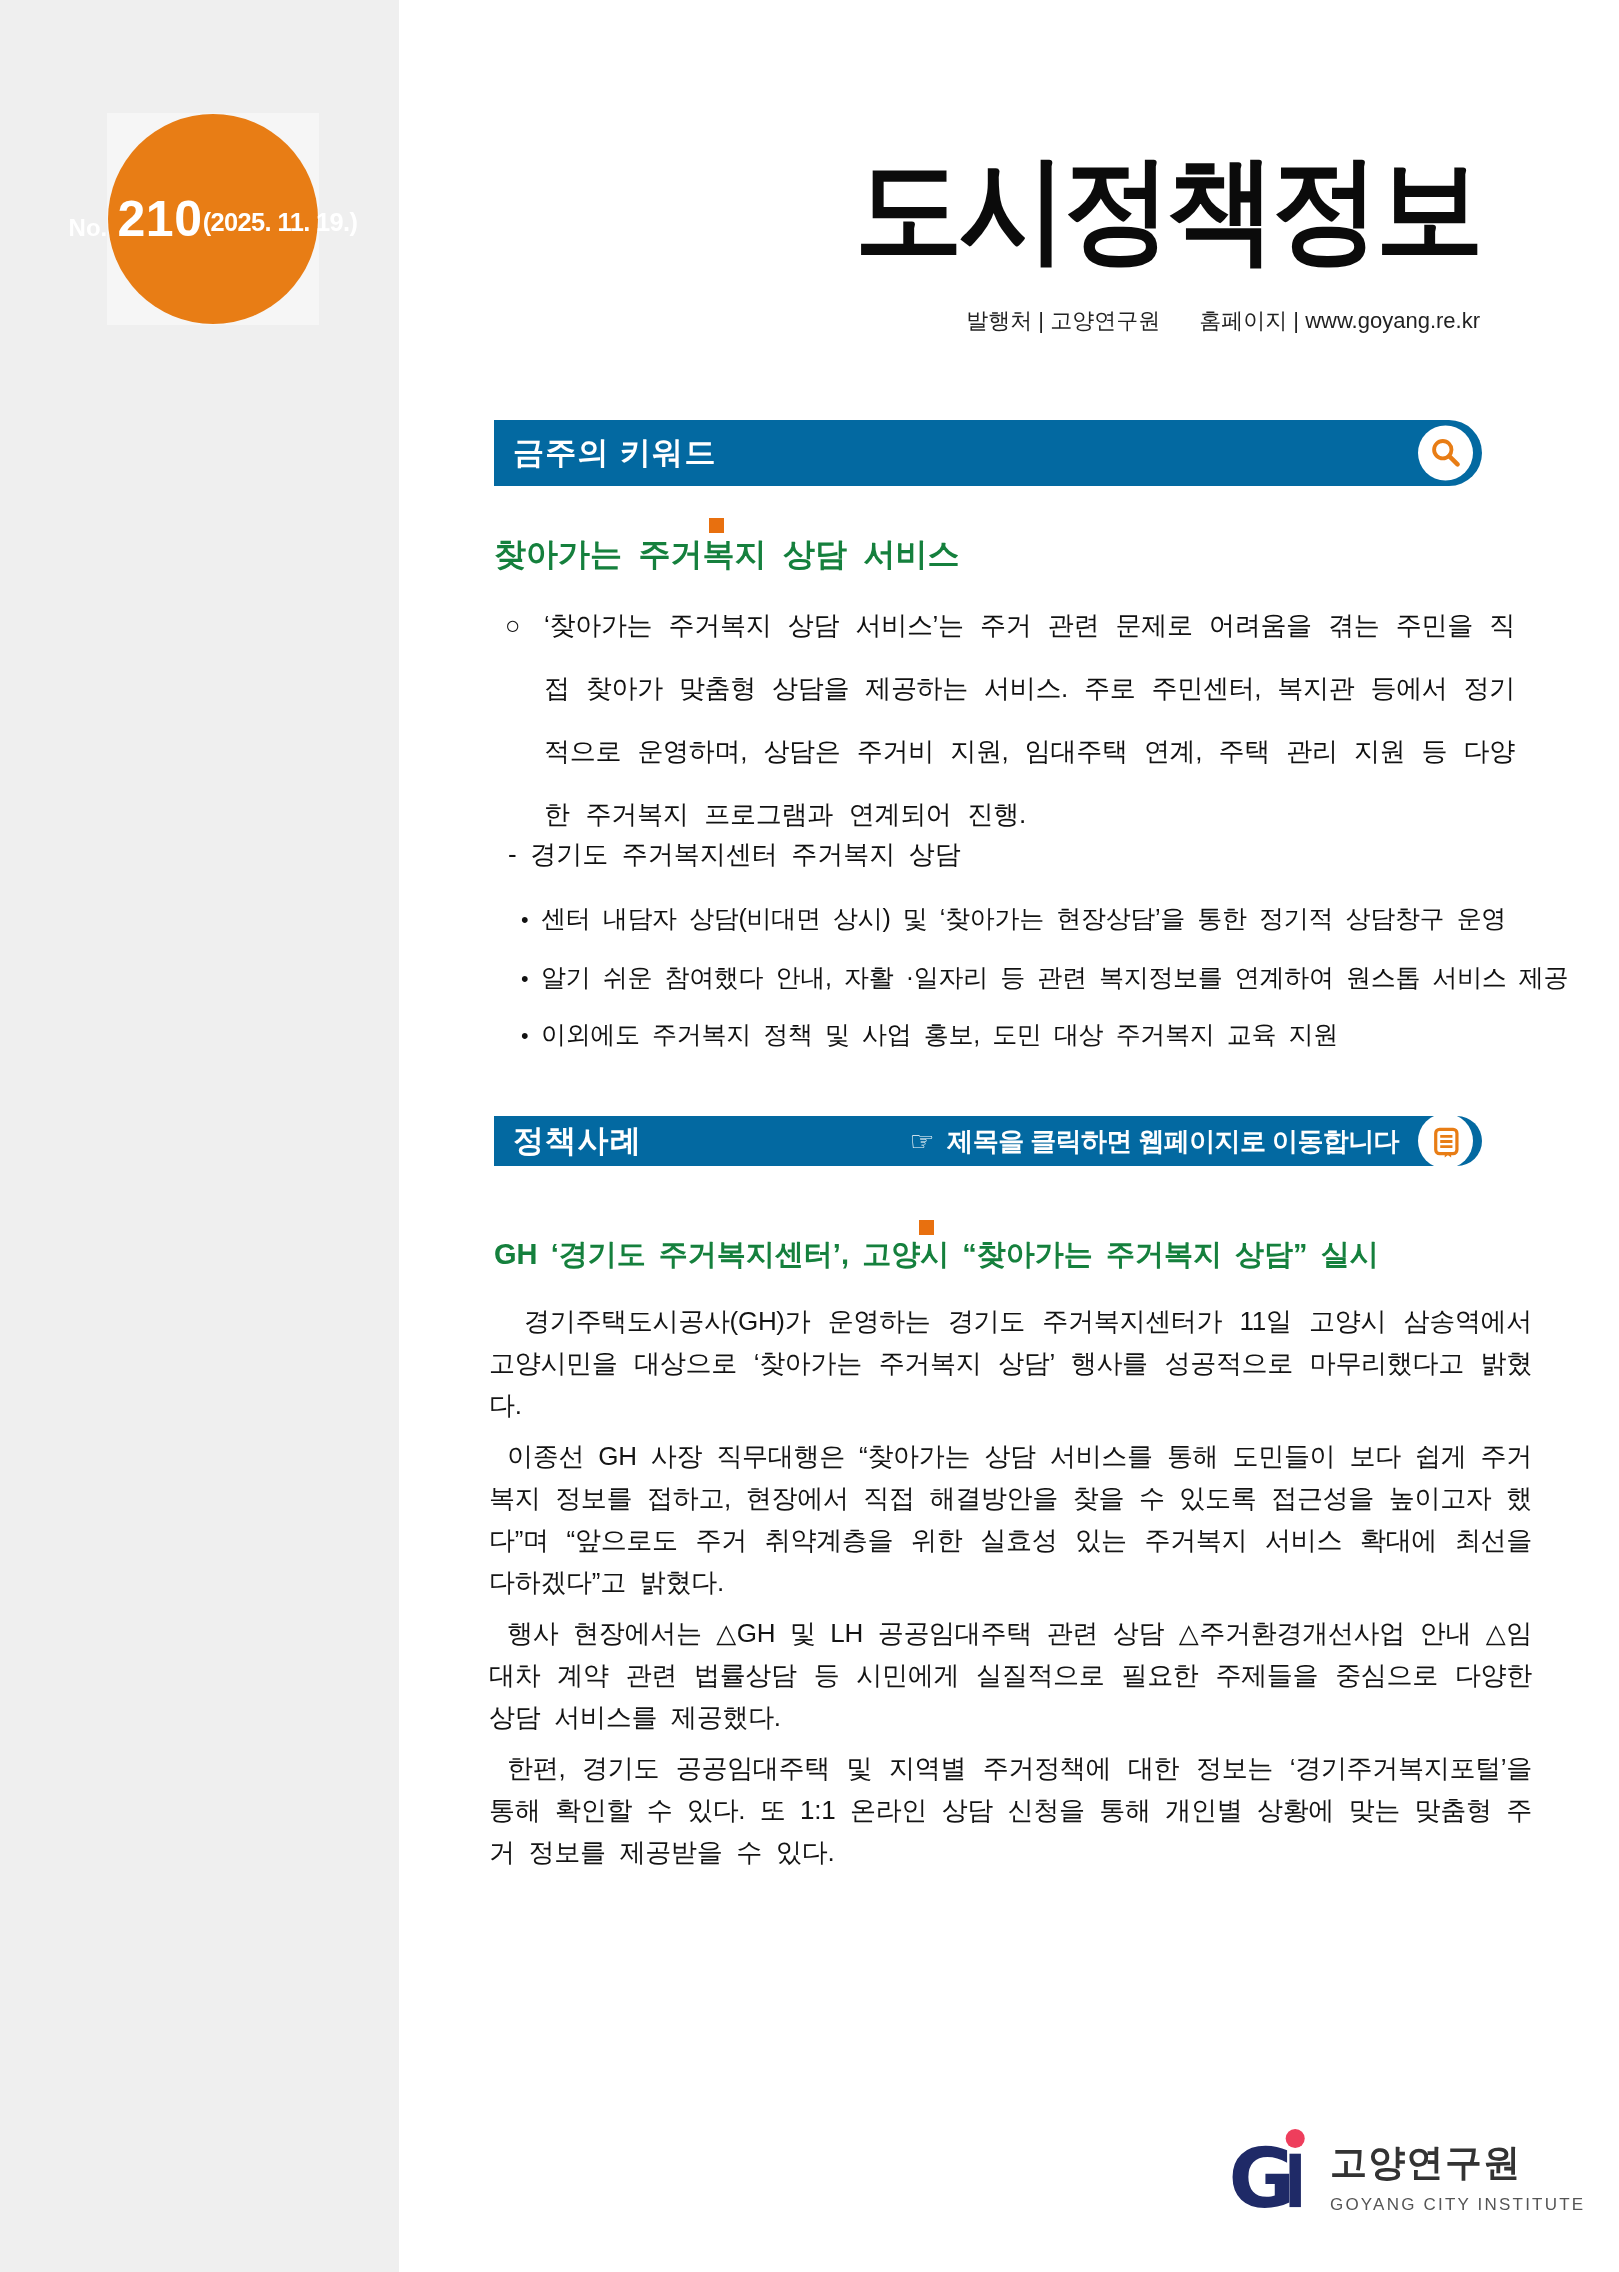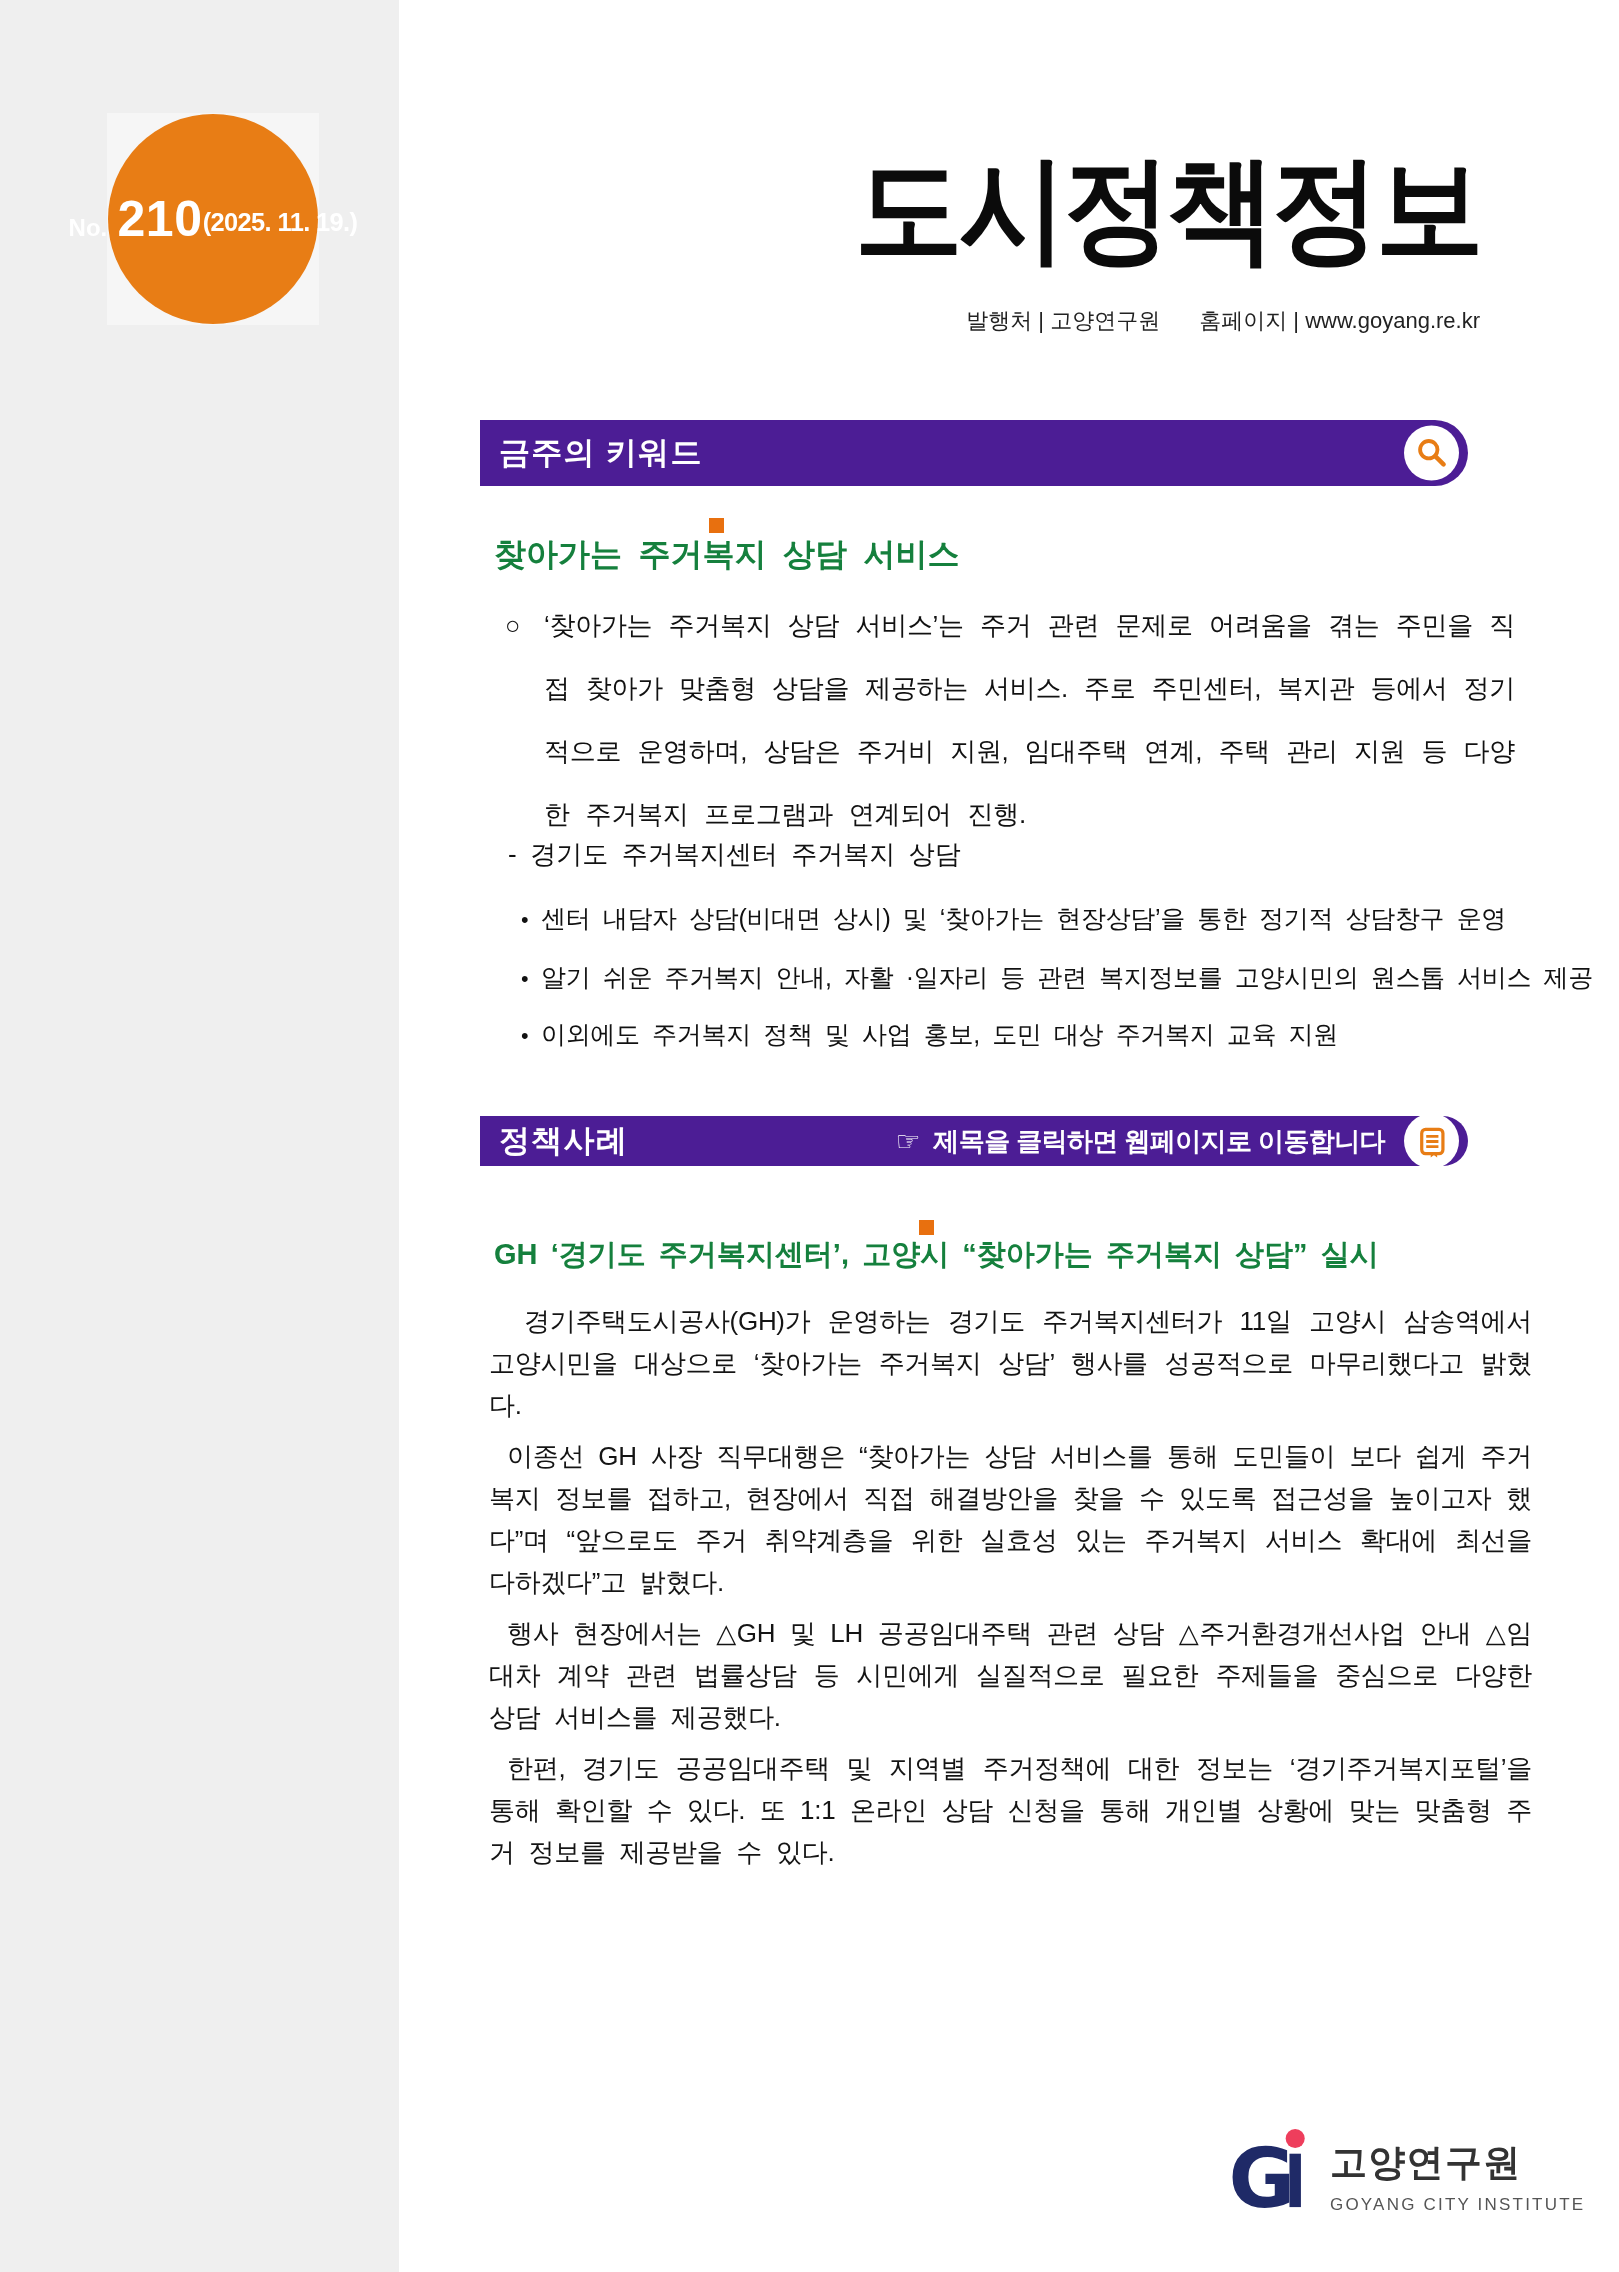--- a/index.html
+++ b/index.html
@@ -36,22 +36,22 @@
     letter-spacing:-3.8px;line-height:1;white-space:nowrap;
     transform:scaleY(1.08);transform-origin:top right;
   }
   .publisher{
     position:absolute;top:306px;right:140px;
     font-size:22px;color:#222222;white-space:nowrap;
     display:flex;gap:39px;
   }
 
   .section-bar{
-    position:absolute;left:480px;width:988px;height:66px;
-    background:#4c1d95;
+    position:absolute;left:494px;width:988px;height:66px;
+    background:#0369a1;
     border-radius:0 33px 33px 0;
     display:flex;align-items:center;
     color:#ffffff;
   }
   .bar1{top:420px;}
   .bar2{top:1116px;height:50px;}
   .bar-label{
     font-size:31px;font-weight:800;letter-spacing:1.3px;
     padding-left:19px;white-space:nowrap;
   }
@@ -165,21 +165,21 @@
   </div>
 
   <div class="dash-item">- 경기도 주거복지센터 주거복지 상담</div>
 
   <div class="dot-item dot1">
     <span class="dot">•</span>
     <span>센터 내담자 상담(비대면 상시) 및 ‘찾아가는 현장상담’을 통한 정기적 상담창구 운영</span>
   </div>
   <div class="dot-item dot2">
     <span class="dot">•</span>
-    <span>알기 쉬운 주거복지 안내, 자활 ·일자리 등 관련 복지정보를 고양시민의 원스톱 서비스 제공</span>
+    <span>알기 쉬운 참여했다 안내, 자활 ·일자리 등 관련 복지정보를 연계하여 원스톱 서비스 제공</span>
   </div>
   <div class="dot-item dot3">
     <span class="dot">•</span>
     <span>이외에도 주거복지 정책 및 사업 홍보, 도민 대상 주거복지 교육 지원</span>
   </div>
 
   <div class="section-bar bar2">
     <span class="bar-label">정책사례</span>
     <span class="bar-note-group">
       <span class="pointer-glyph">☞</span>

